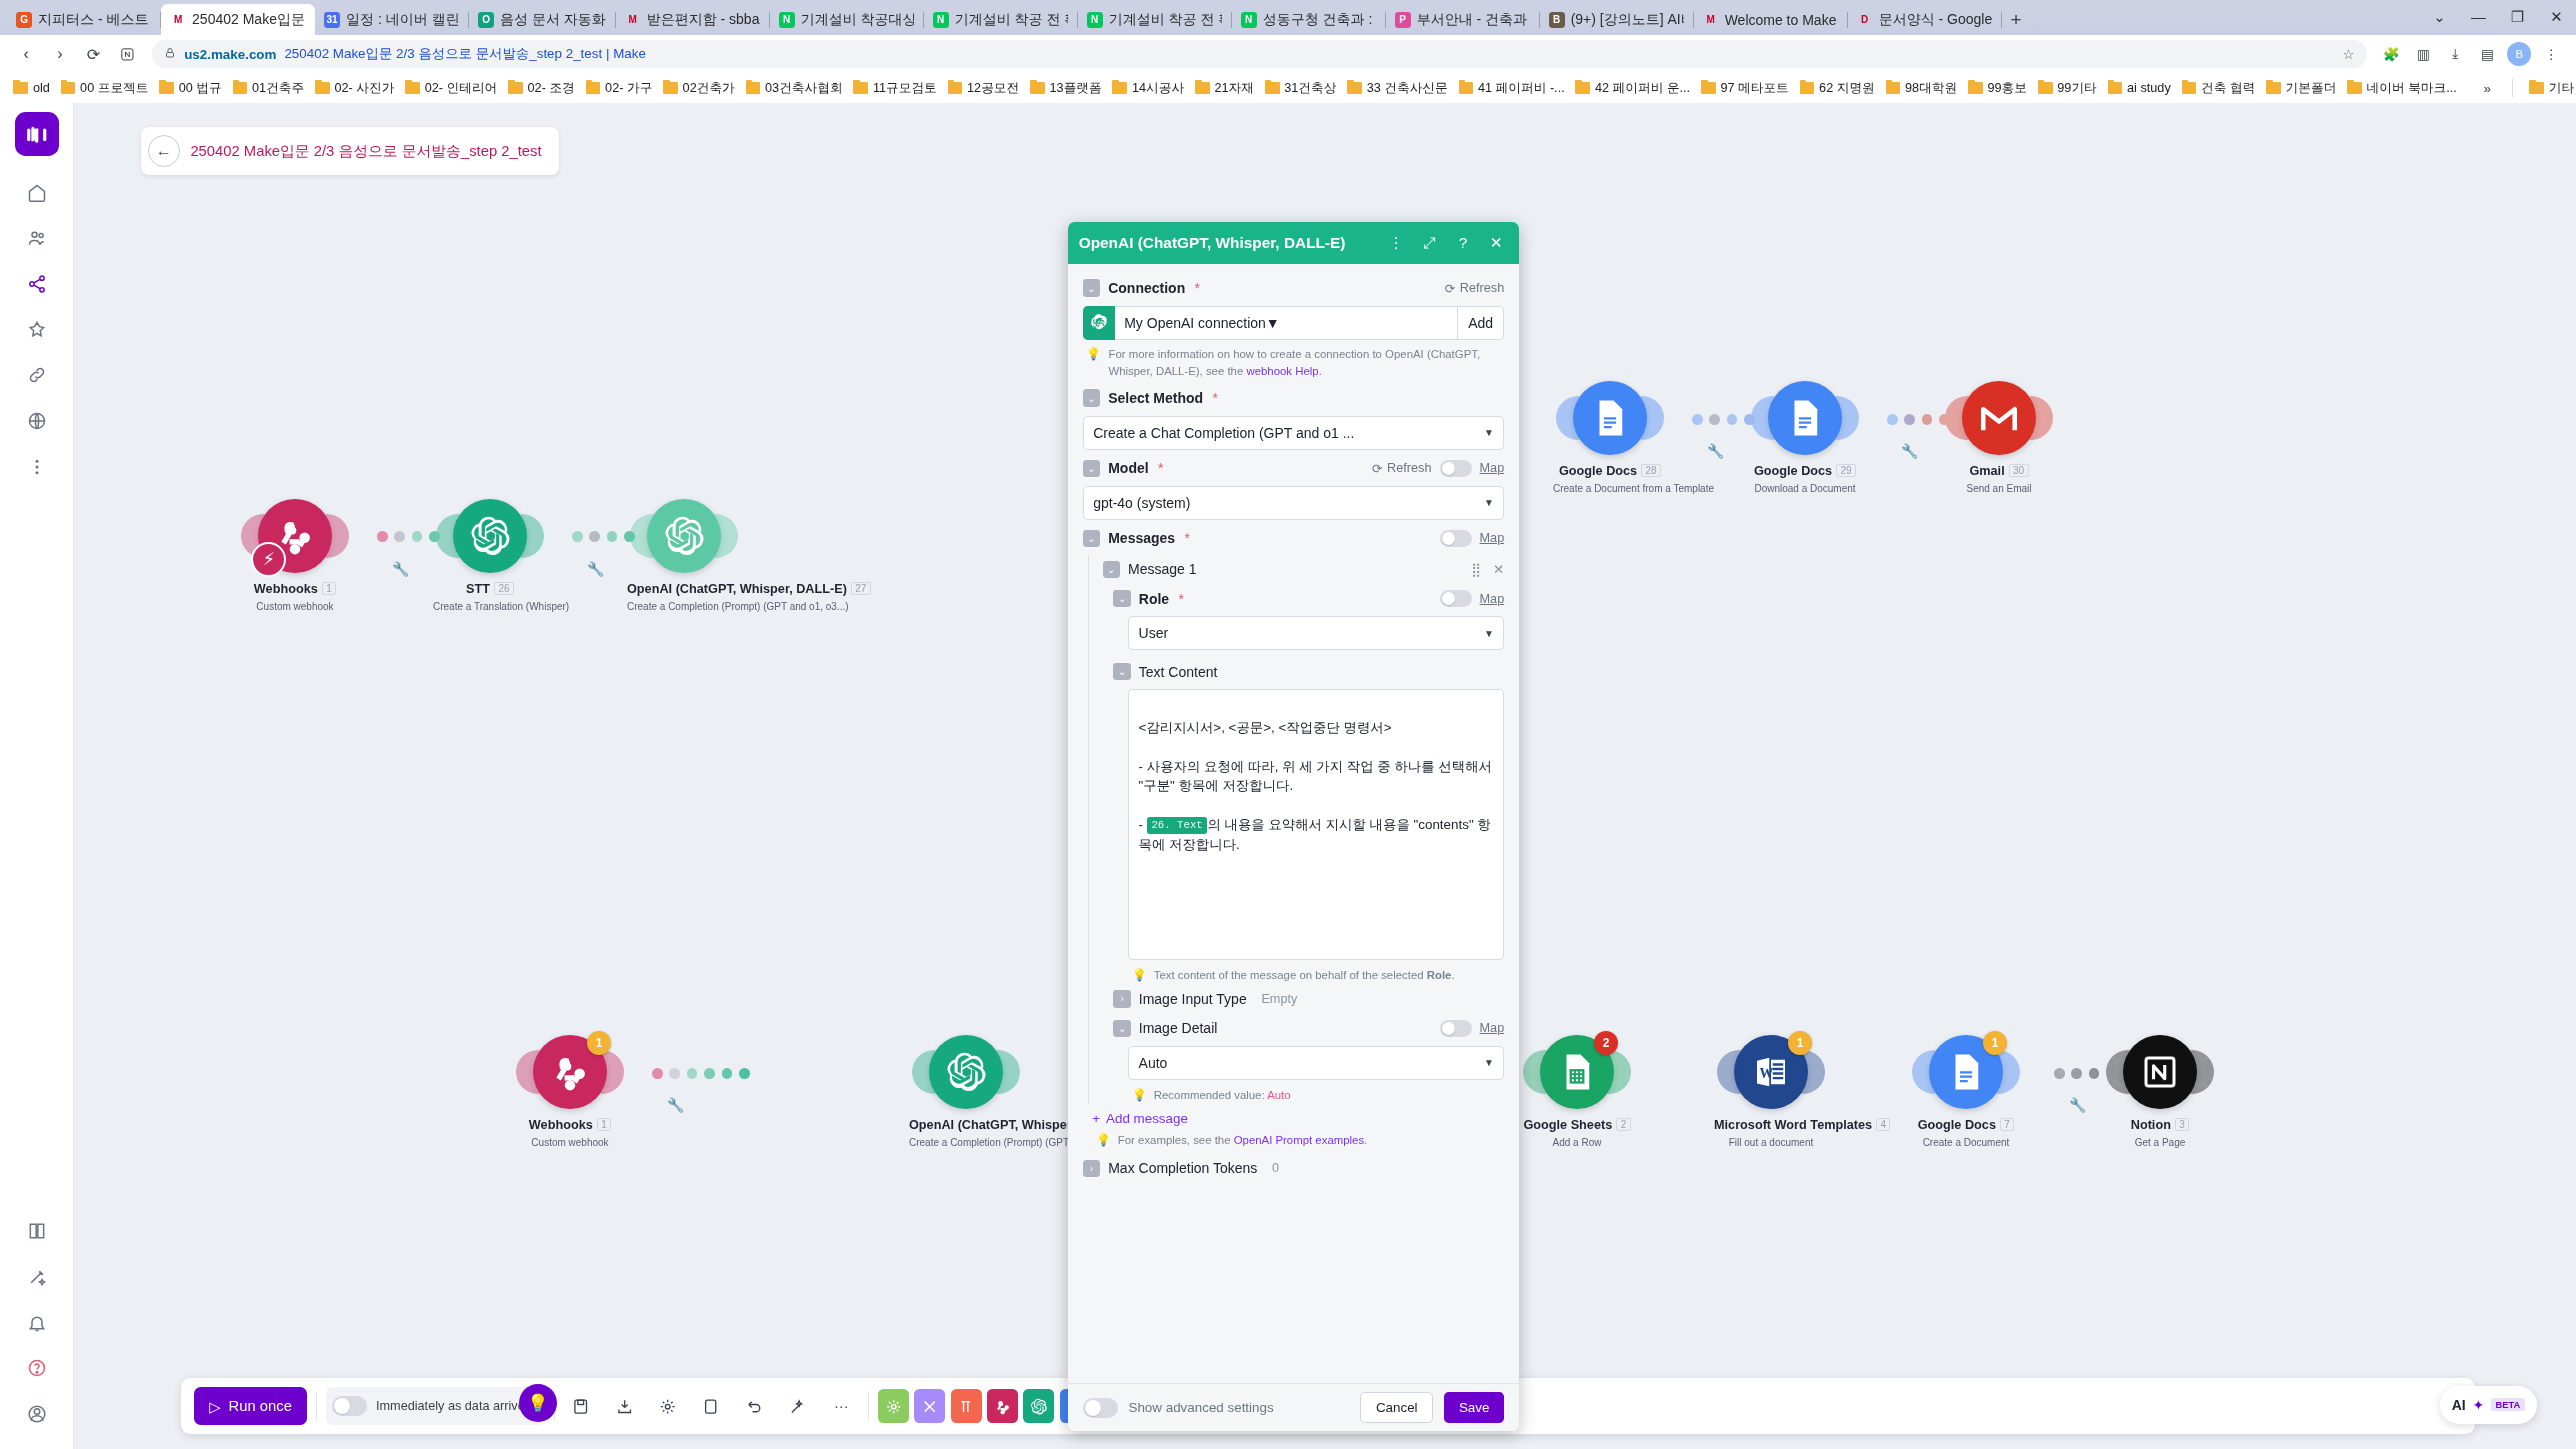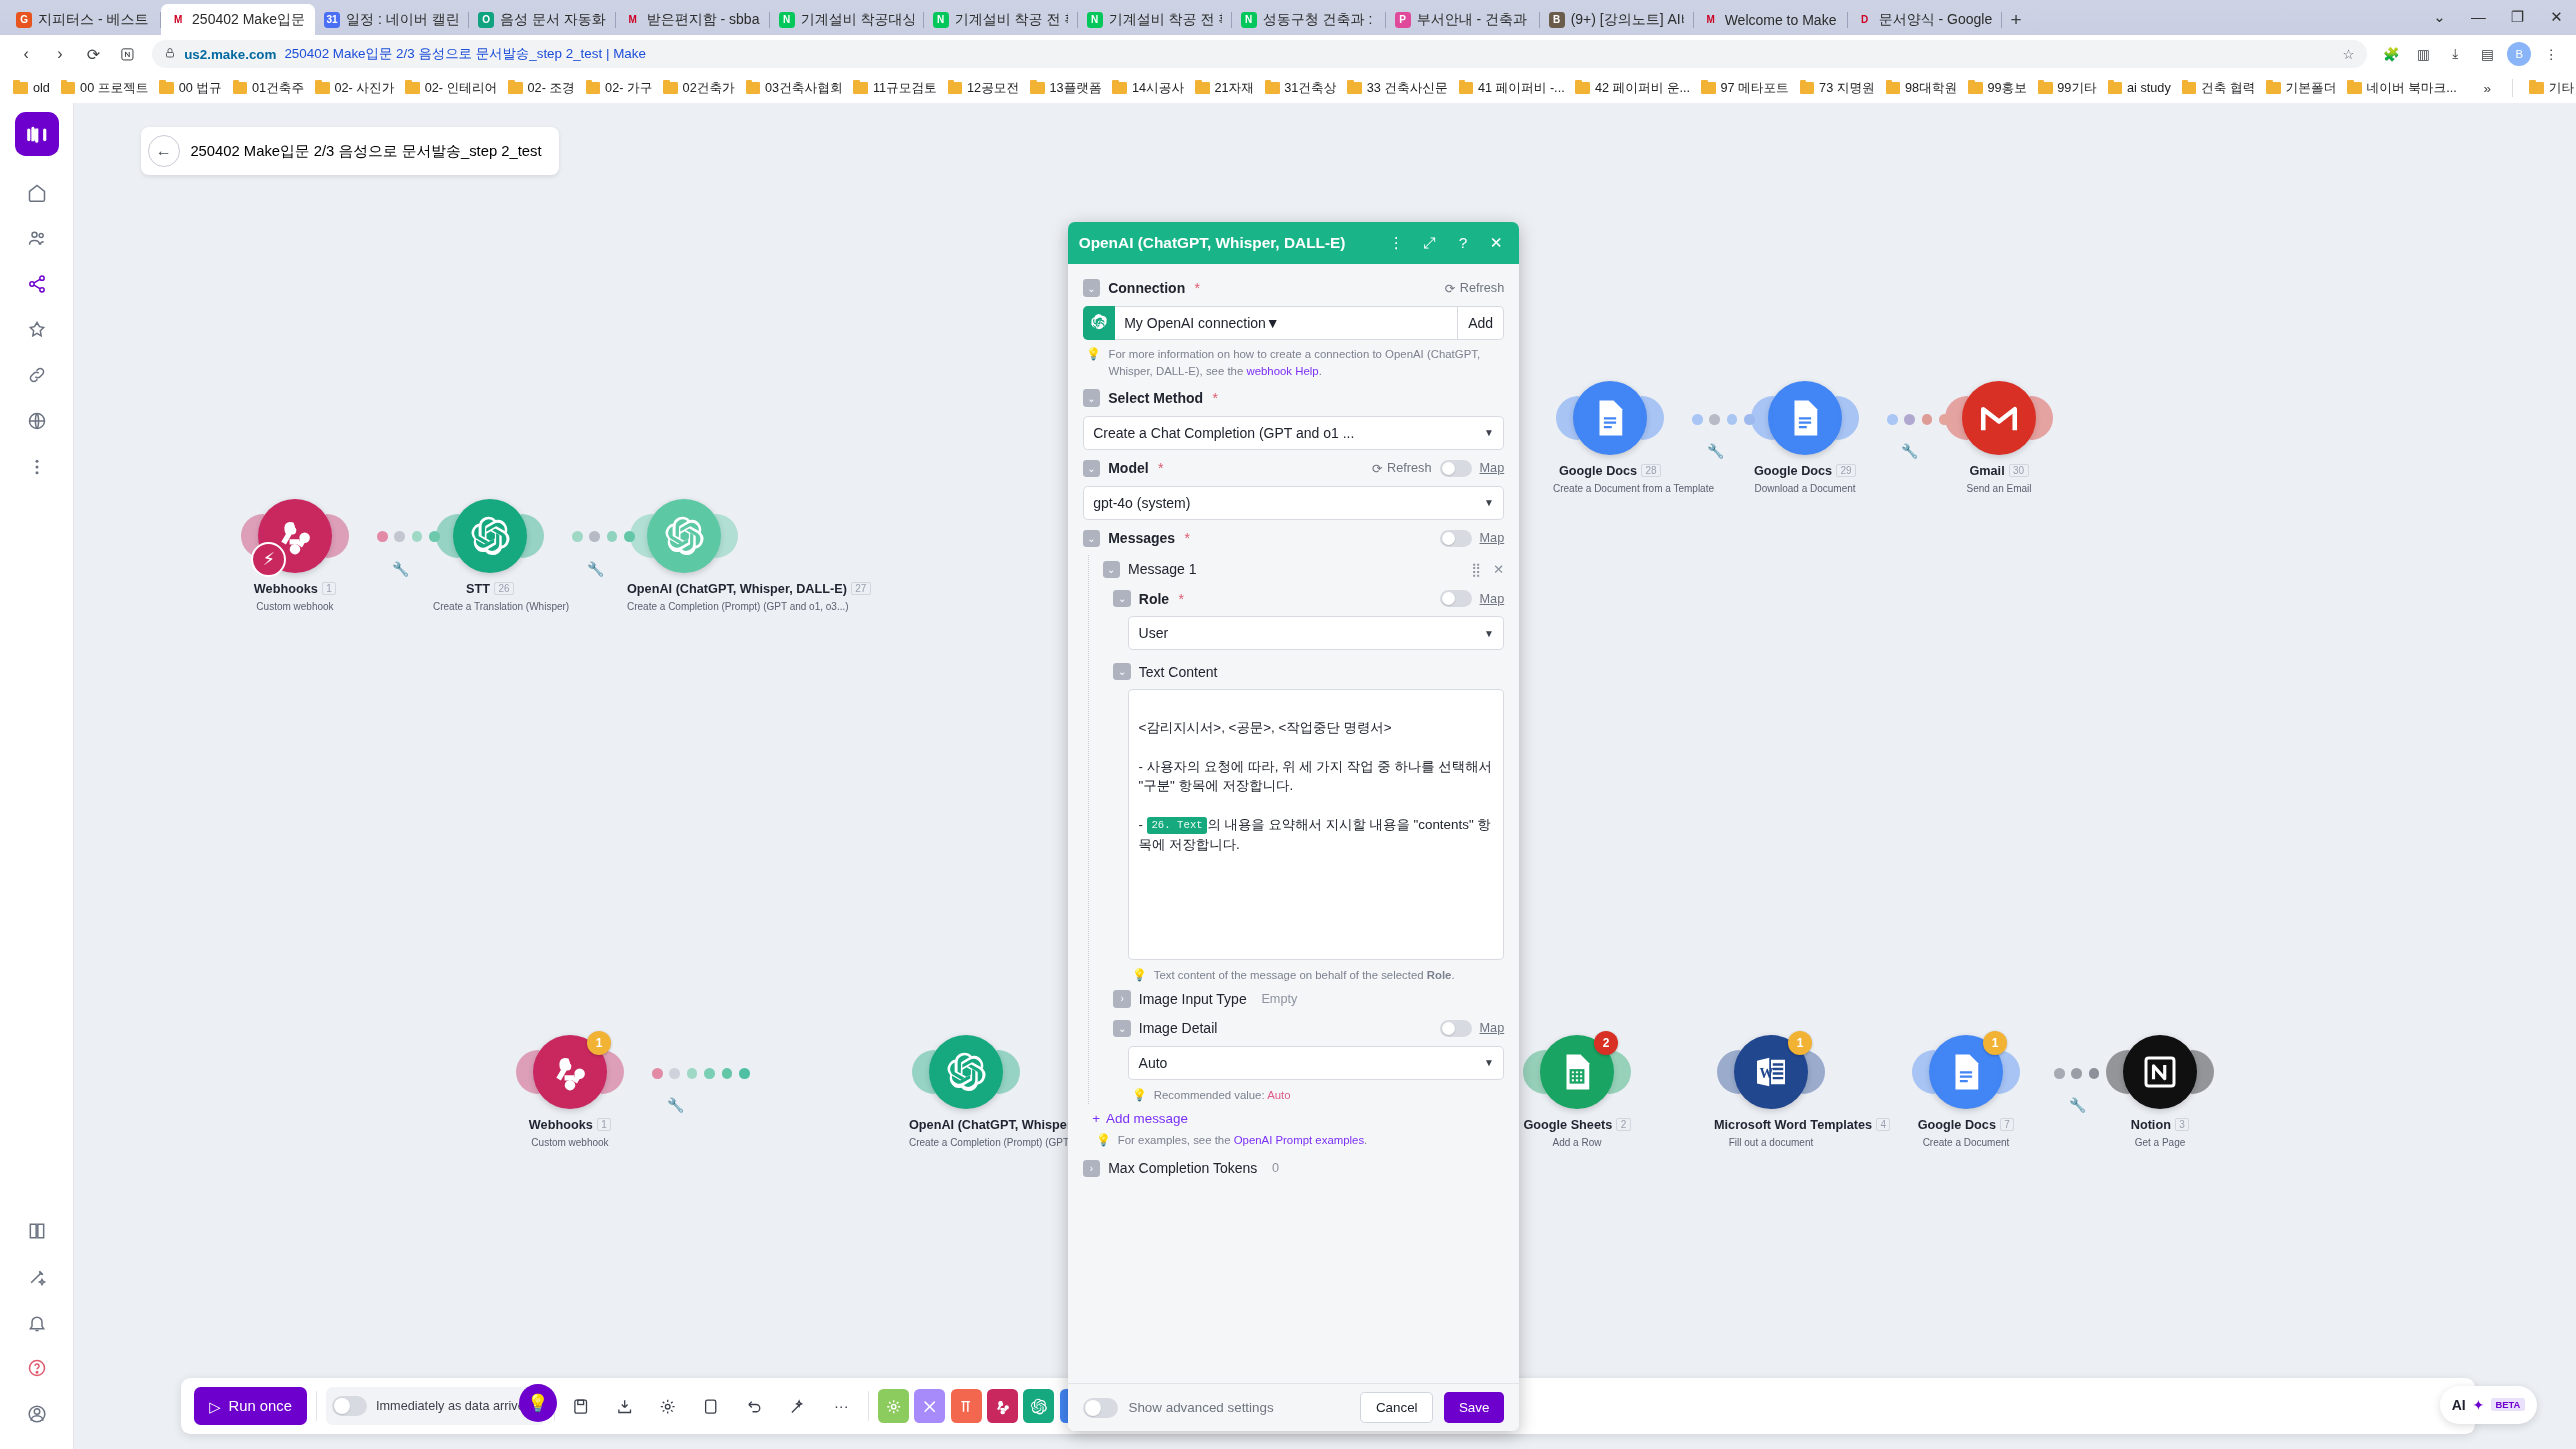--- a/index.html
+++ b/index.html
@@ -101,21 +101,21 @@
 
   .scen-header {
     position: absolute; top: 24px; left: 67px; height: 48px;
     background: #fff; border-radius: 8px; display: flex; align-items: center;
     padding: 0 17.4px 0 6.7px; gap: 10.7px; box-shadow: 0 1.3px 4px rgba(0,0,0,.09);
   }
   .back-circle {
     width: 32px; height: 32px; border-radius: 50%; border: 1px solid #c9ccd6;
     display: flex; align-items: center; justify-content: center; font-size: 16px; color: #4a4f5c;
   }
-  .scen-title { font-size: 14.8px; color: #000000; }
+  .scen-title { font-size: 14.8px; color: #be185d; }
 
   
   .module { position: absolute; width: 114px; text-align: center; }
   .mod-circle {
     width: 74px; height: 74px; border-radius: 50%; margin: 0 auto;
     display: flex; align-items: center; justify-content: center; position: relative;
     box-shadow: 0 2px 6px rgba(0,0,0,.18);
   }
   .mod-circle svg { width: 42px; height: 42px; }
   .mod-name { margin-top: 9.4px; font-size: 12.7px; font-weight: bold; color: #1f2430; white-space: nowrap; }
@@ -446,21 +446,21 @@
         <div class="bm">
           <span class="folder"></span>
           <span>42 페이퍼비 운...</span>
         </div>
         <div class="bm">
           <span class="folder"></span>
           <span>97 메타포트</span>
         </div>
         <div class="bm">
           <span class="folder"></span>
-          <span>73 지명원</span>
+          <span>62 지명원</span>
         </div>
         <div class="bm">
           <span class="folder"></span>
           <span>98대학원</span>
         </div>
         <div class="bm">
           <span class="folder"></span>
           <span>99홍보</span>
         </div>
         <div class="bm">

